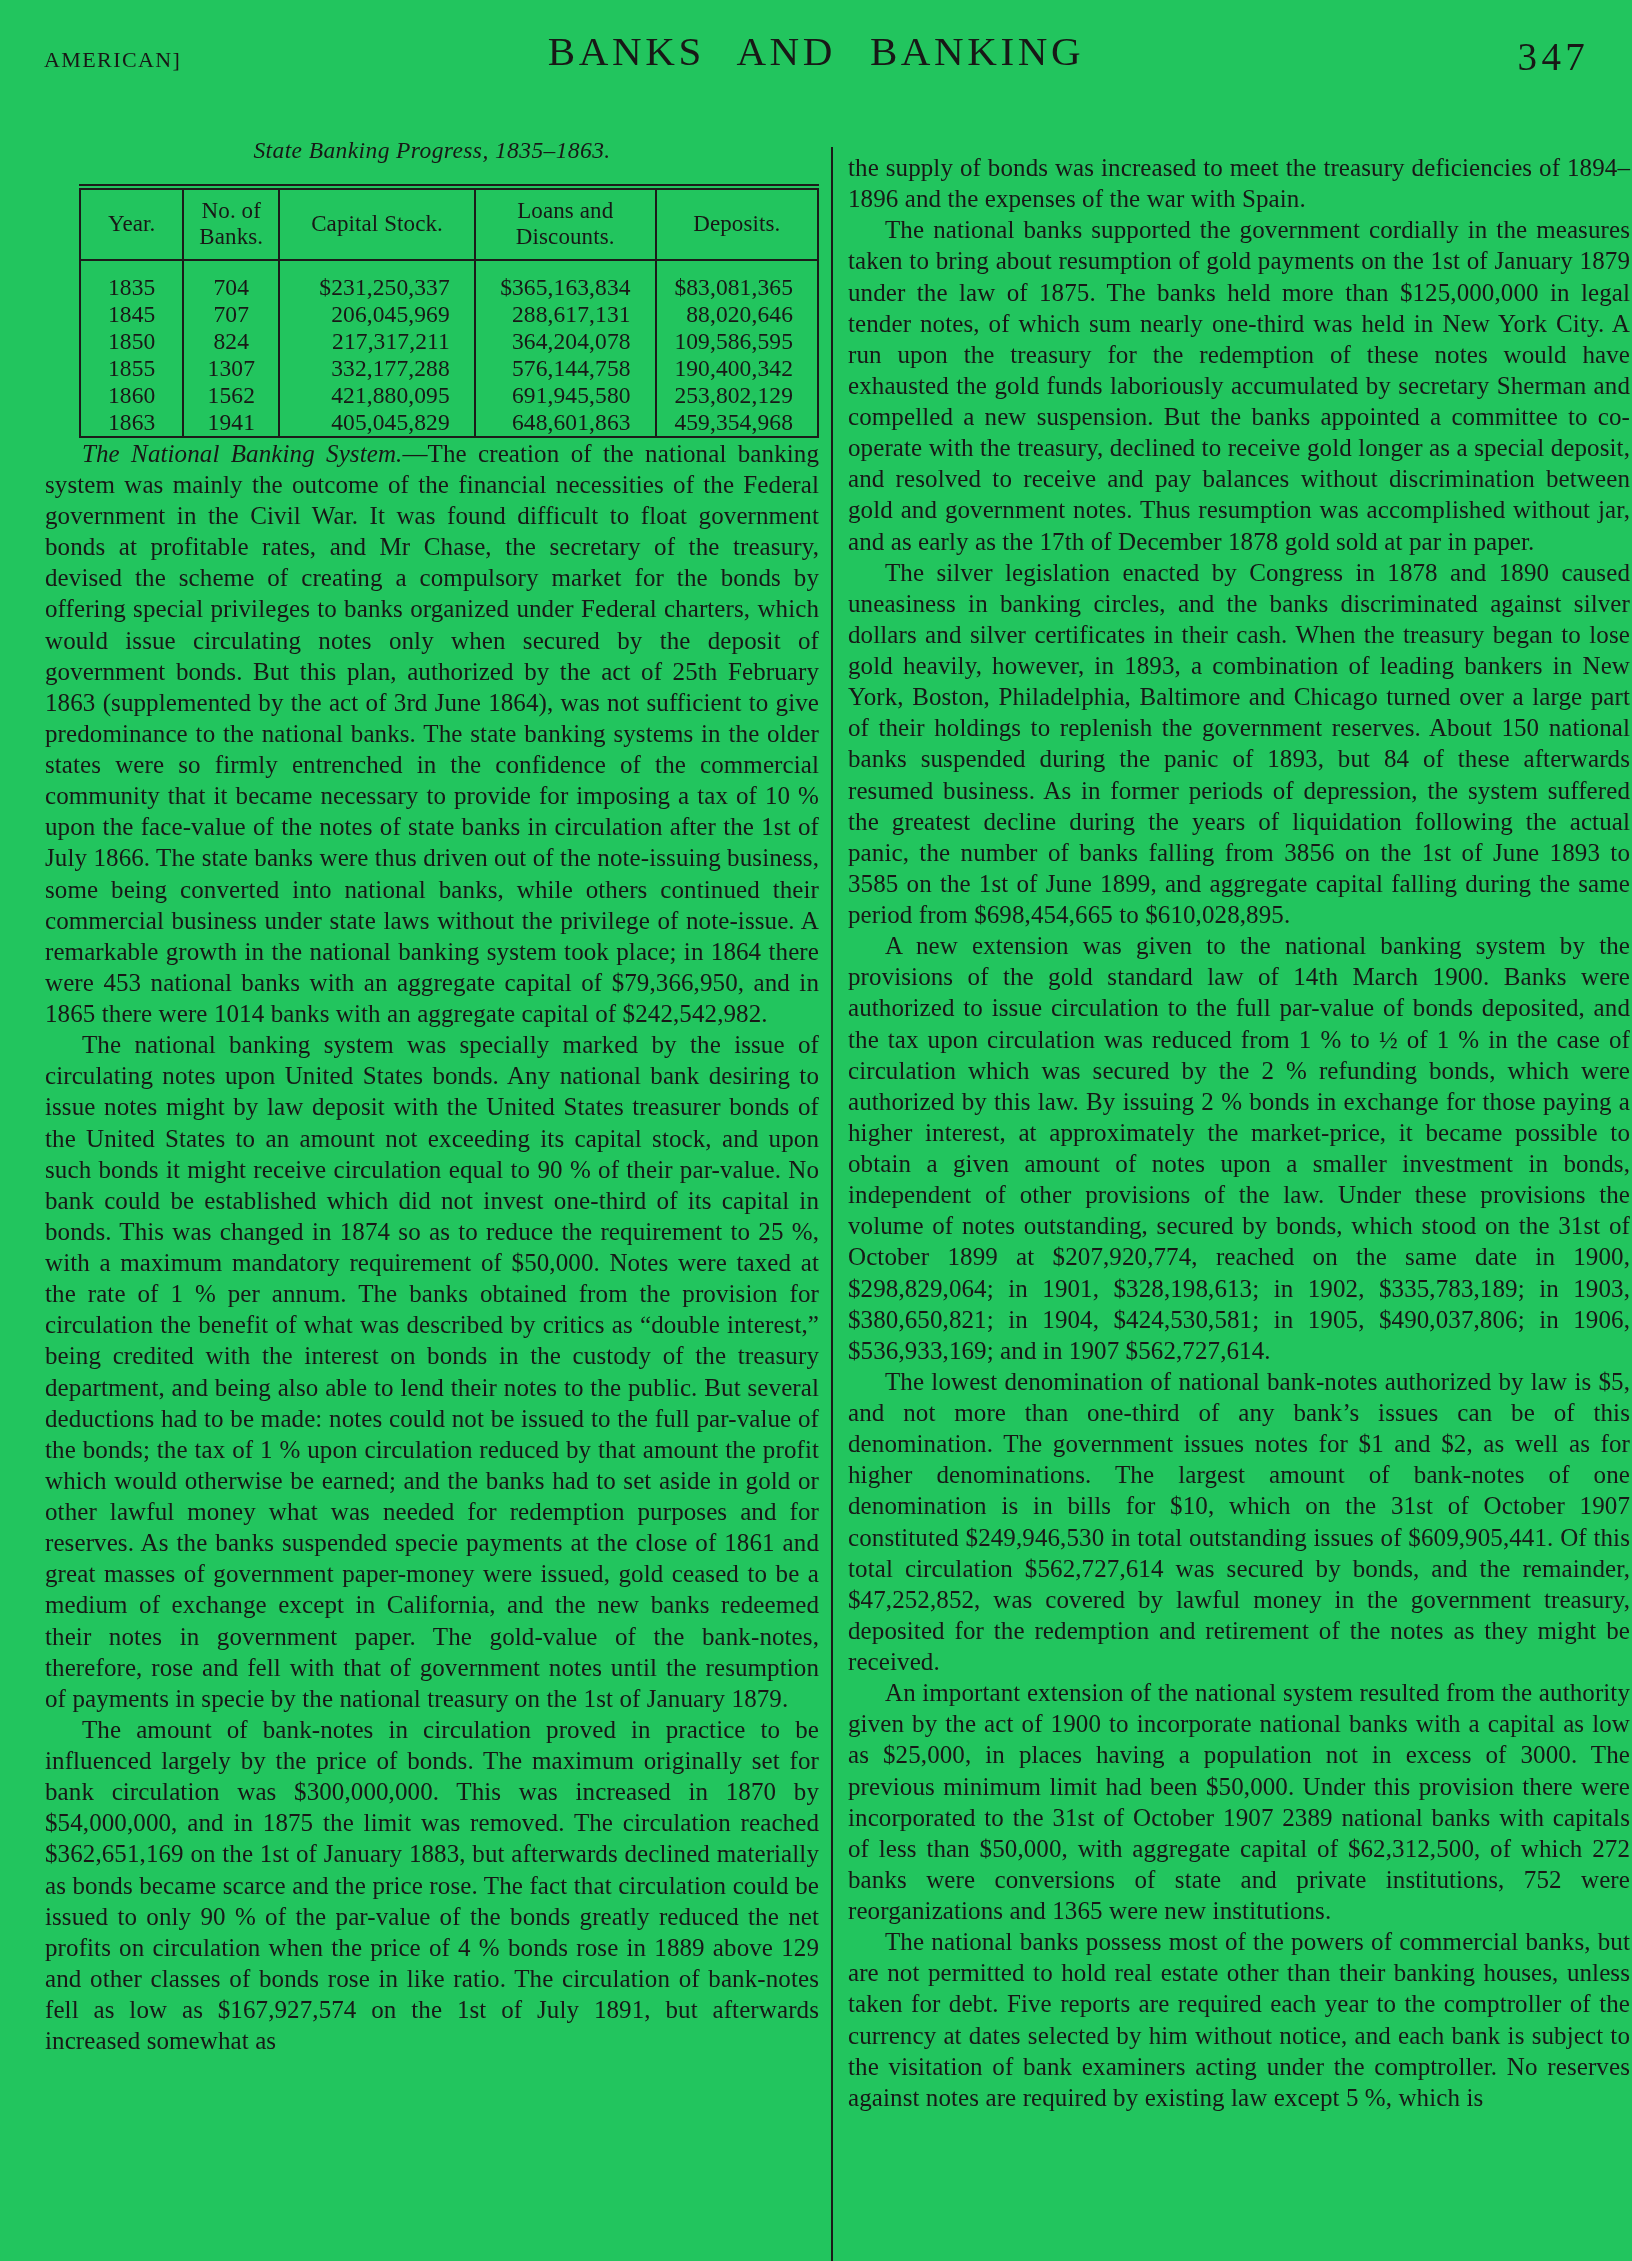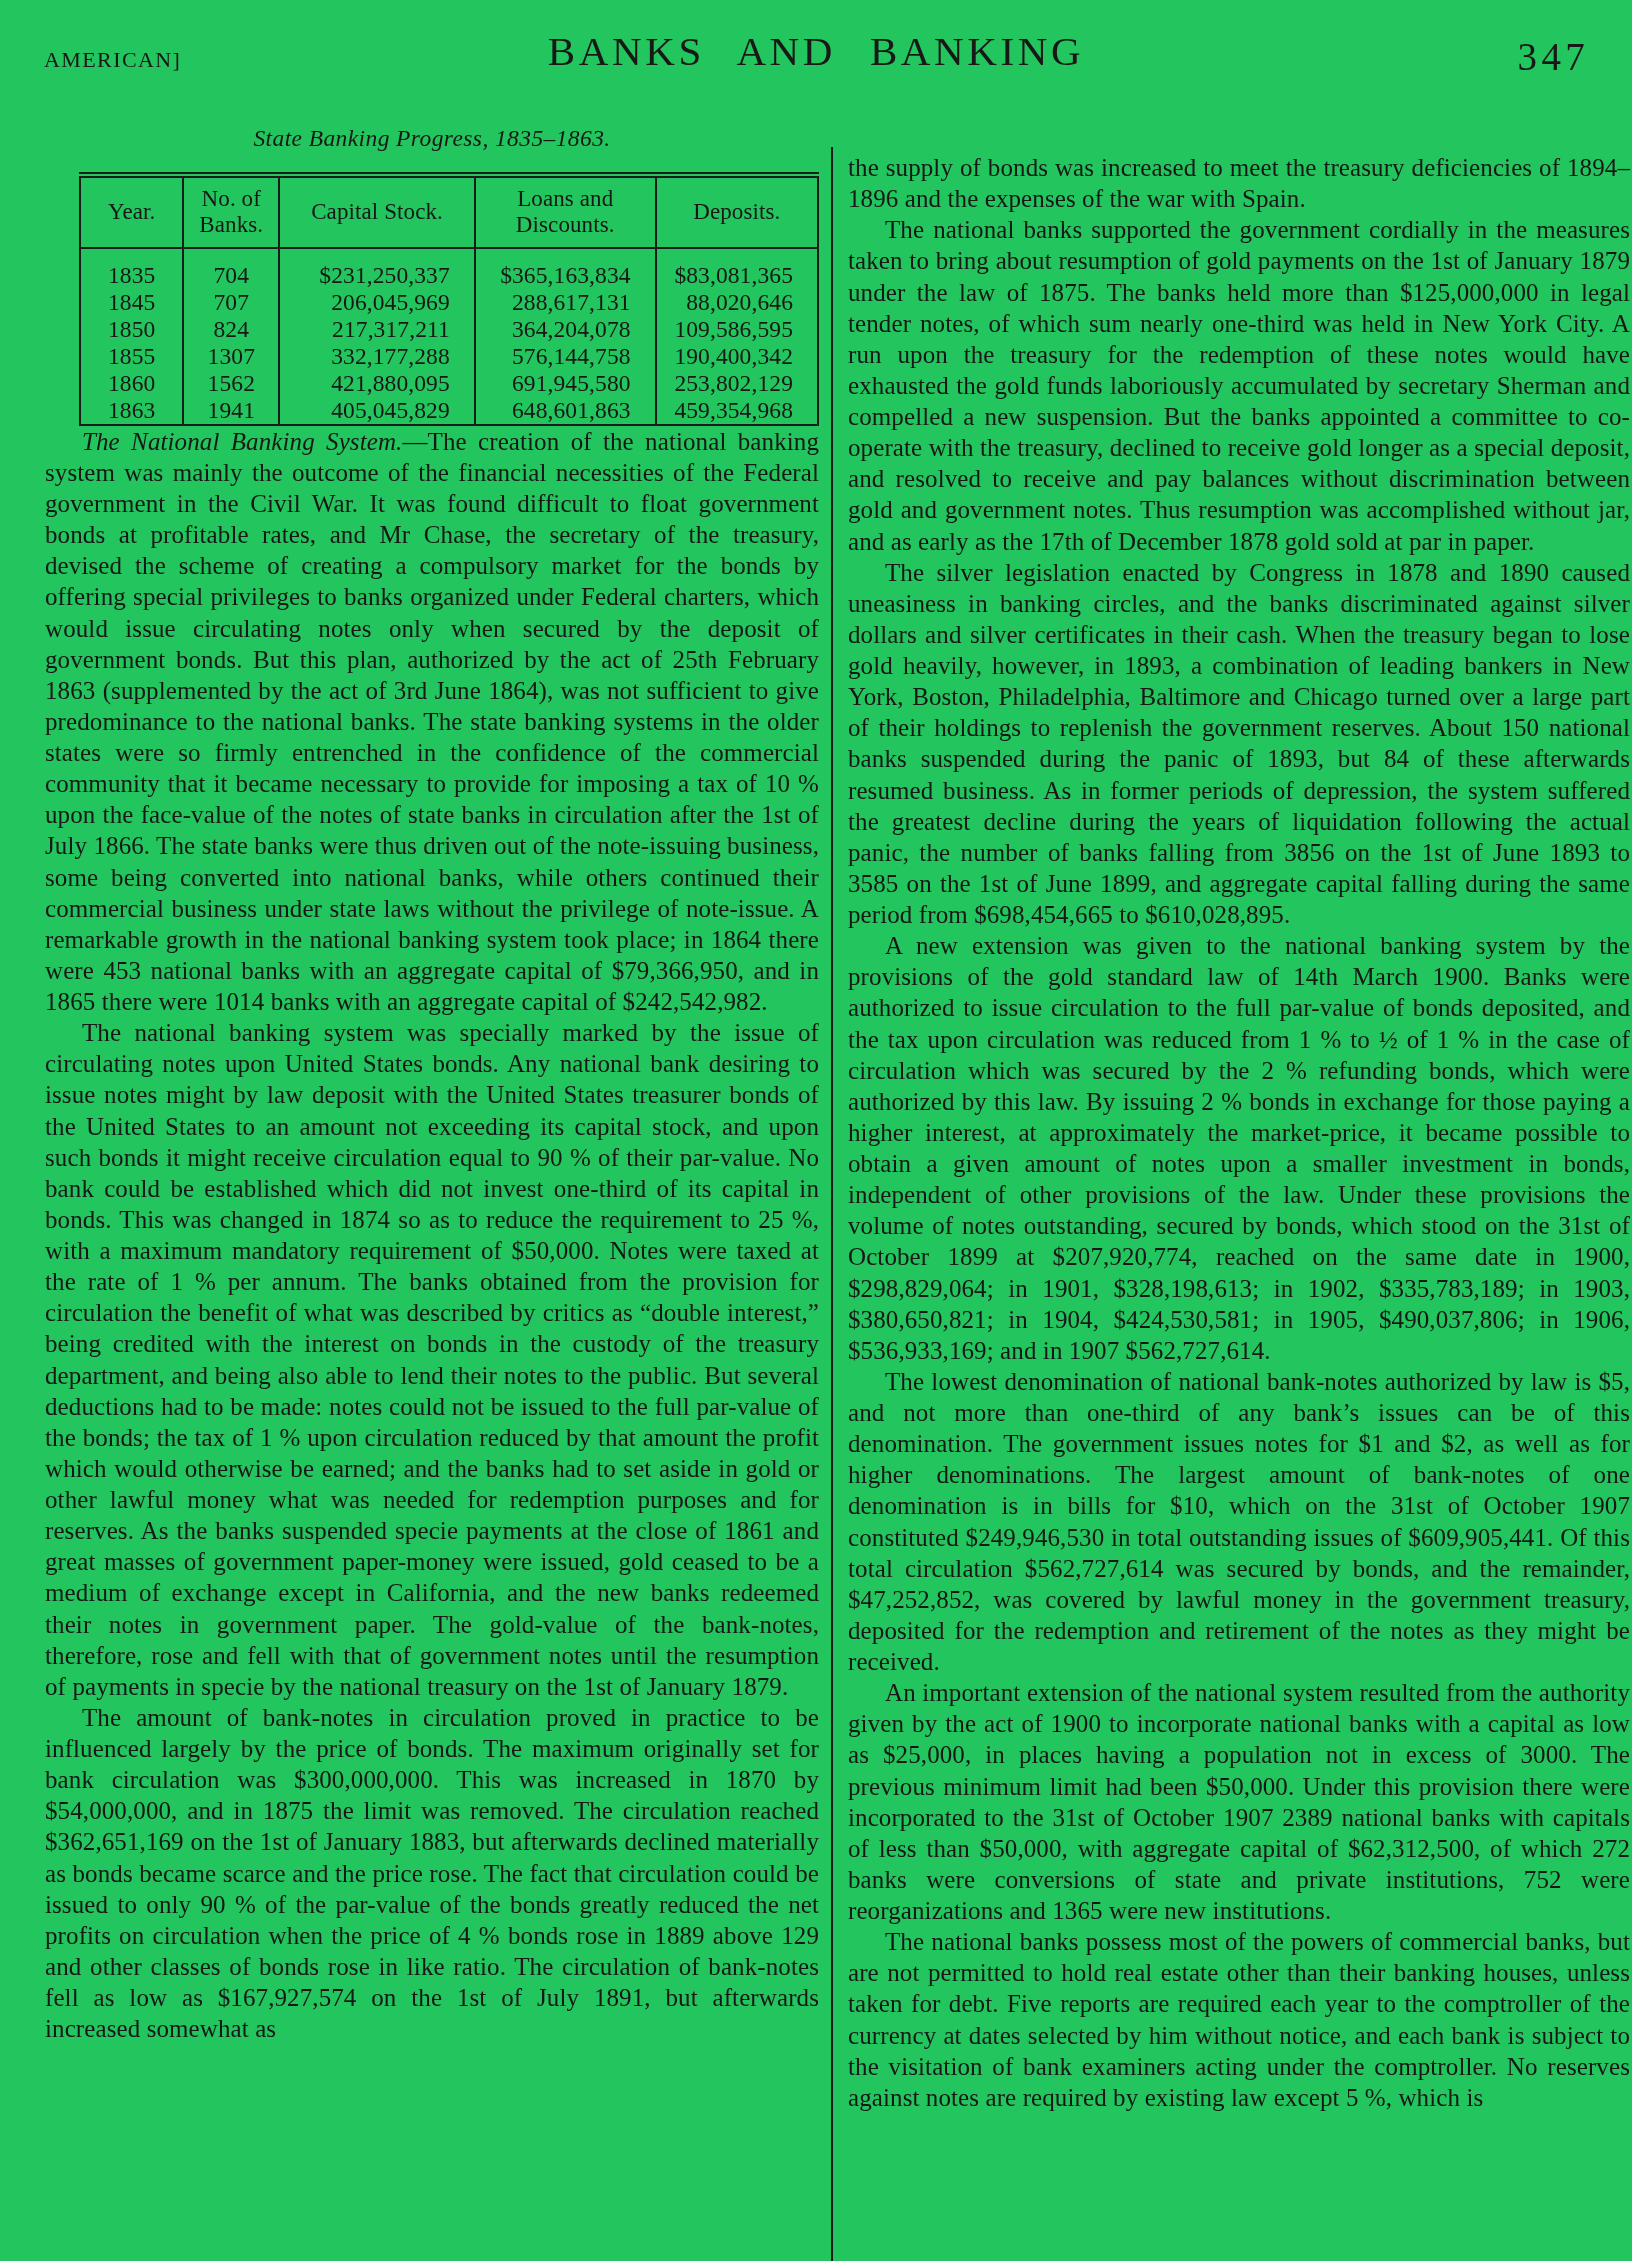--- a/index.html
+++ b/index.html
@@ -34,21 +34,21 @@
   }
   .col-left  { left:45px;  top:120px; width:774px; }
   .col-right { left:848px; top:152px; width:782px; }
   .divider {
     position:absolute; left:831px; top:147px;
     width:2.1px; height:2115px; background:#1b1b19;
   }
   
   .tbl-caption {
     text-align:center; font-style:italic;
-    font-size:23.5px; letter-spacing:0.4px; margin:4px;
+    font-size:23.5px; letter-spacing:0.4px; margin:16px;
   }
   table.stats {
     margin:18.5px 0 0 34px; width:740px;
     border-collapse:collapse;
     border:2.1px solid #1c1c1a;
     border-top:6.4px double #1c1c1a;
   }
   table.stats th {
     font-size:23px; line-height:26px; font-weight:normal;
     text-align:center; vertical-align:middle;

